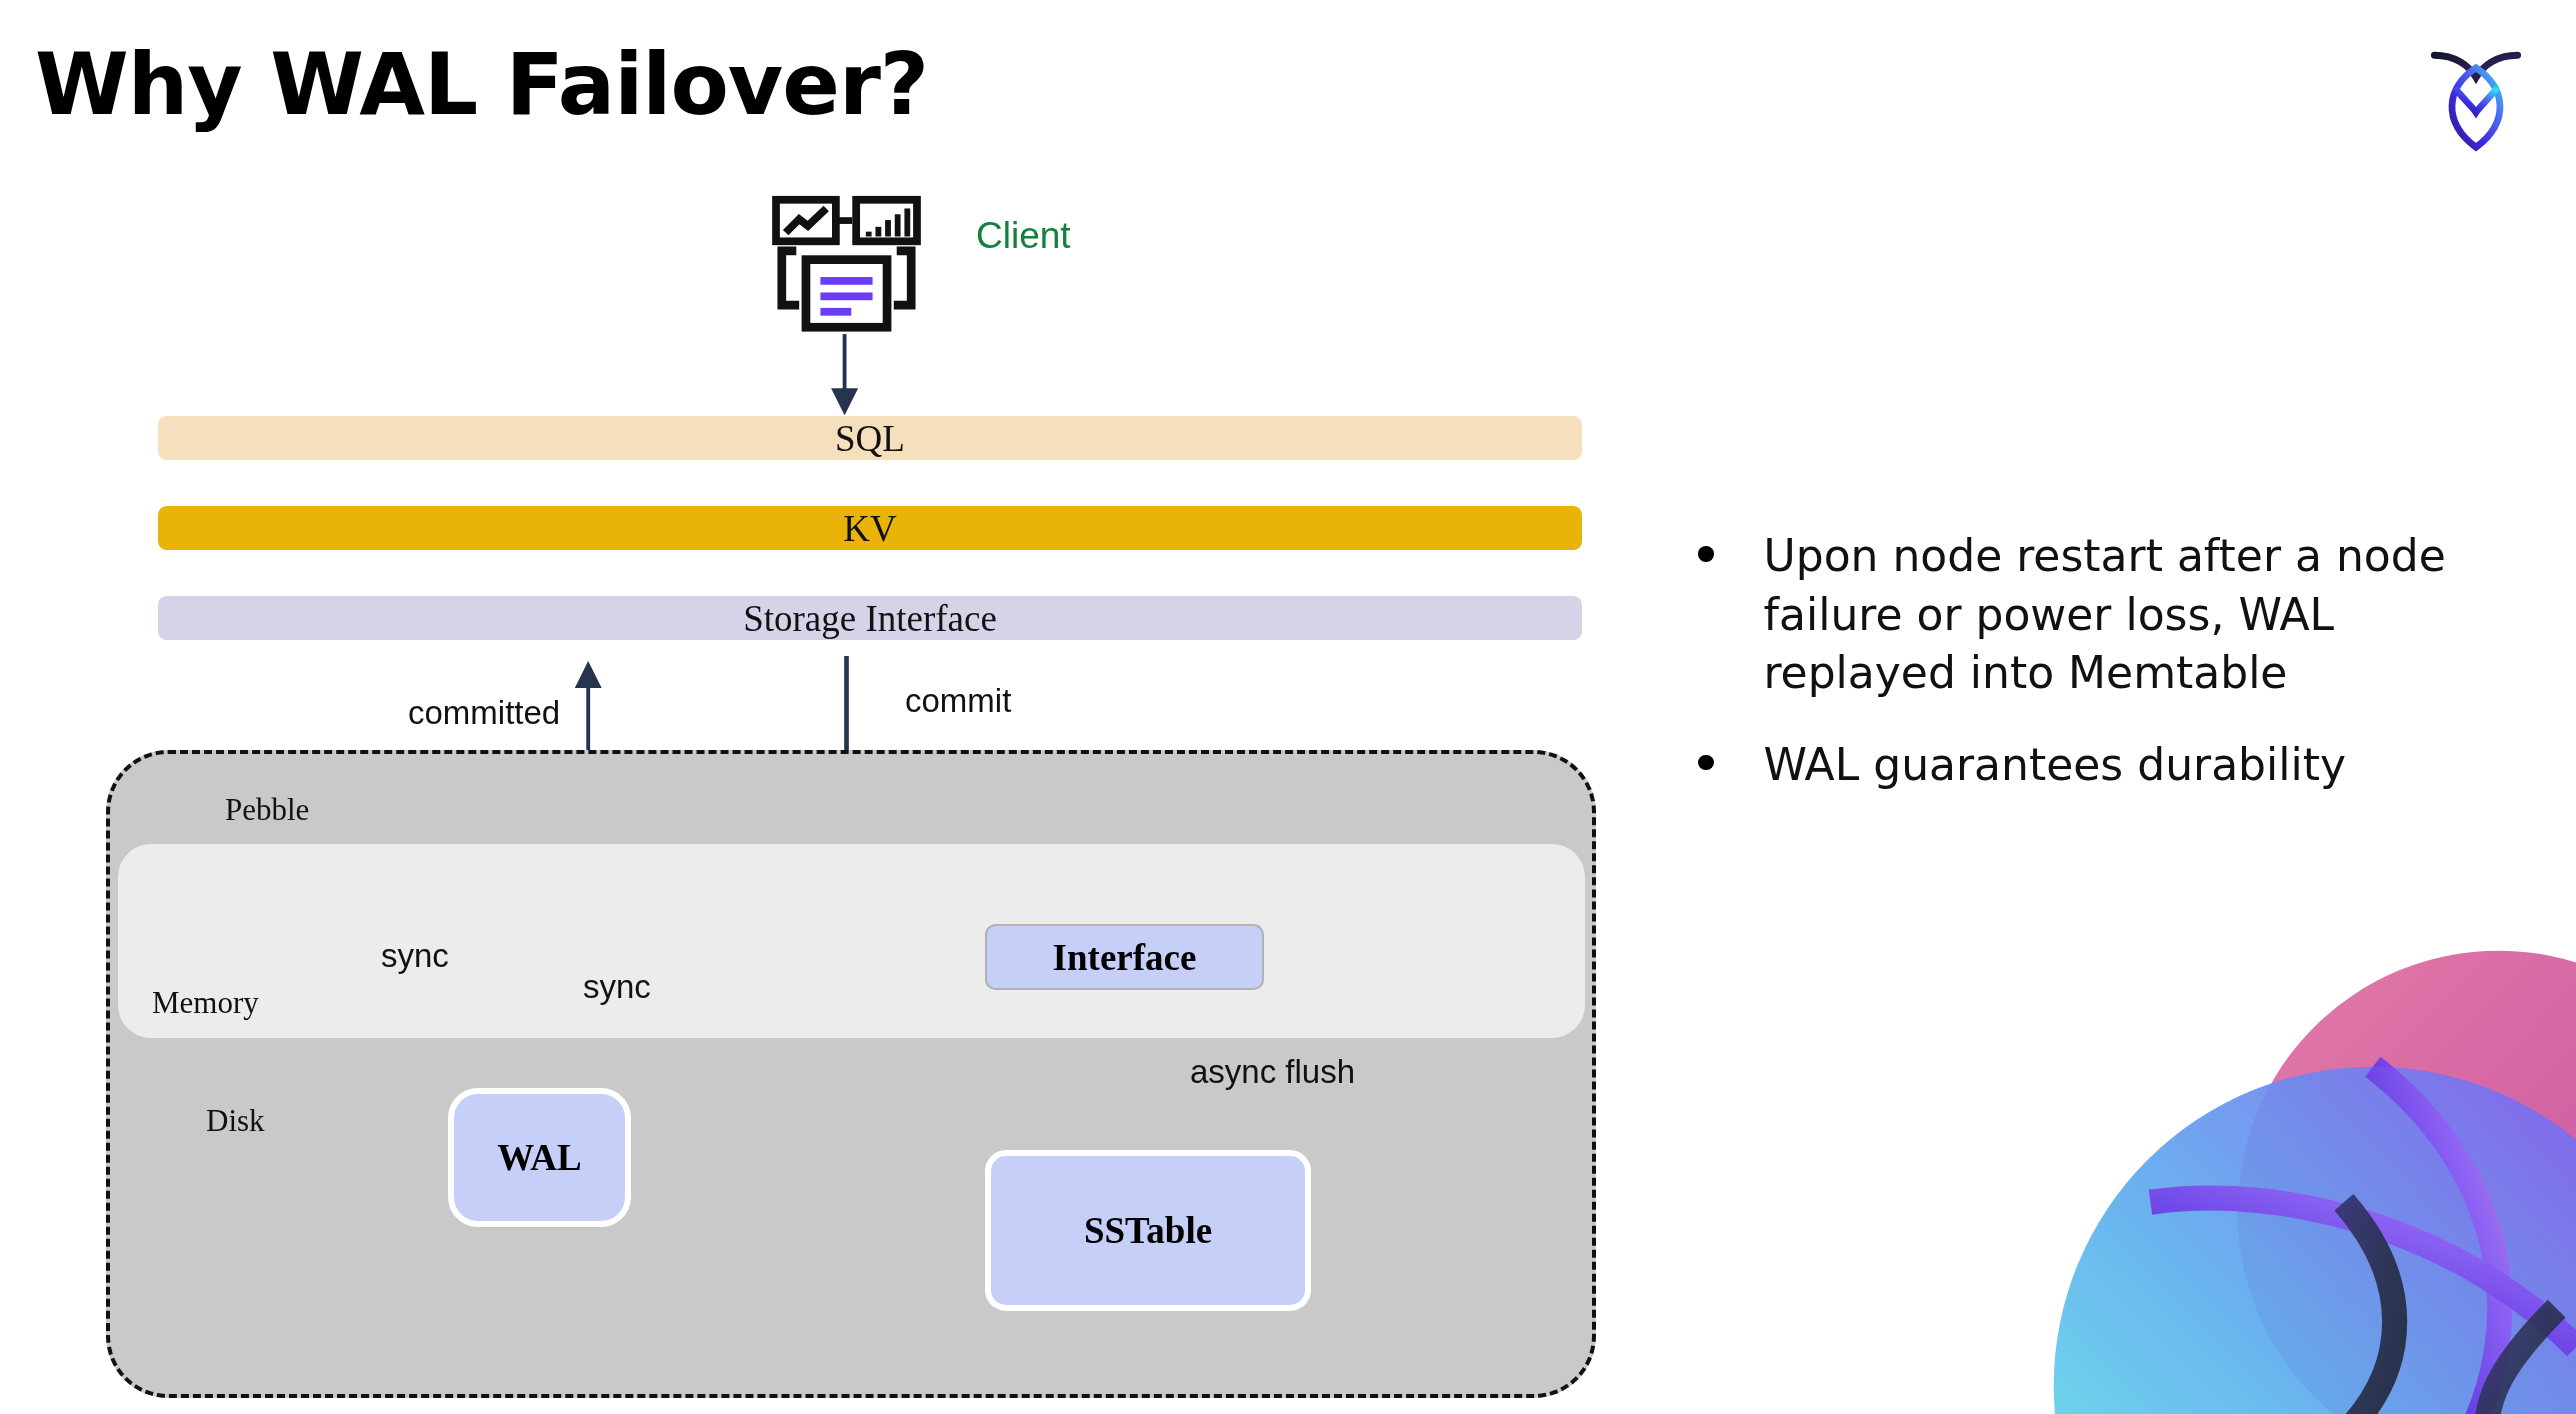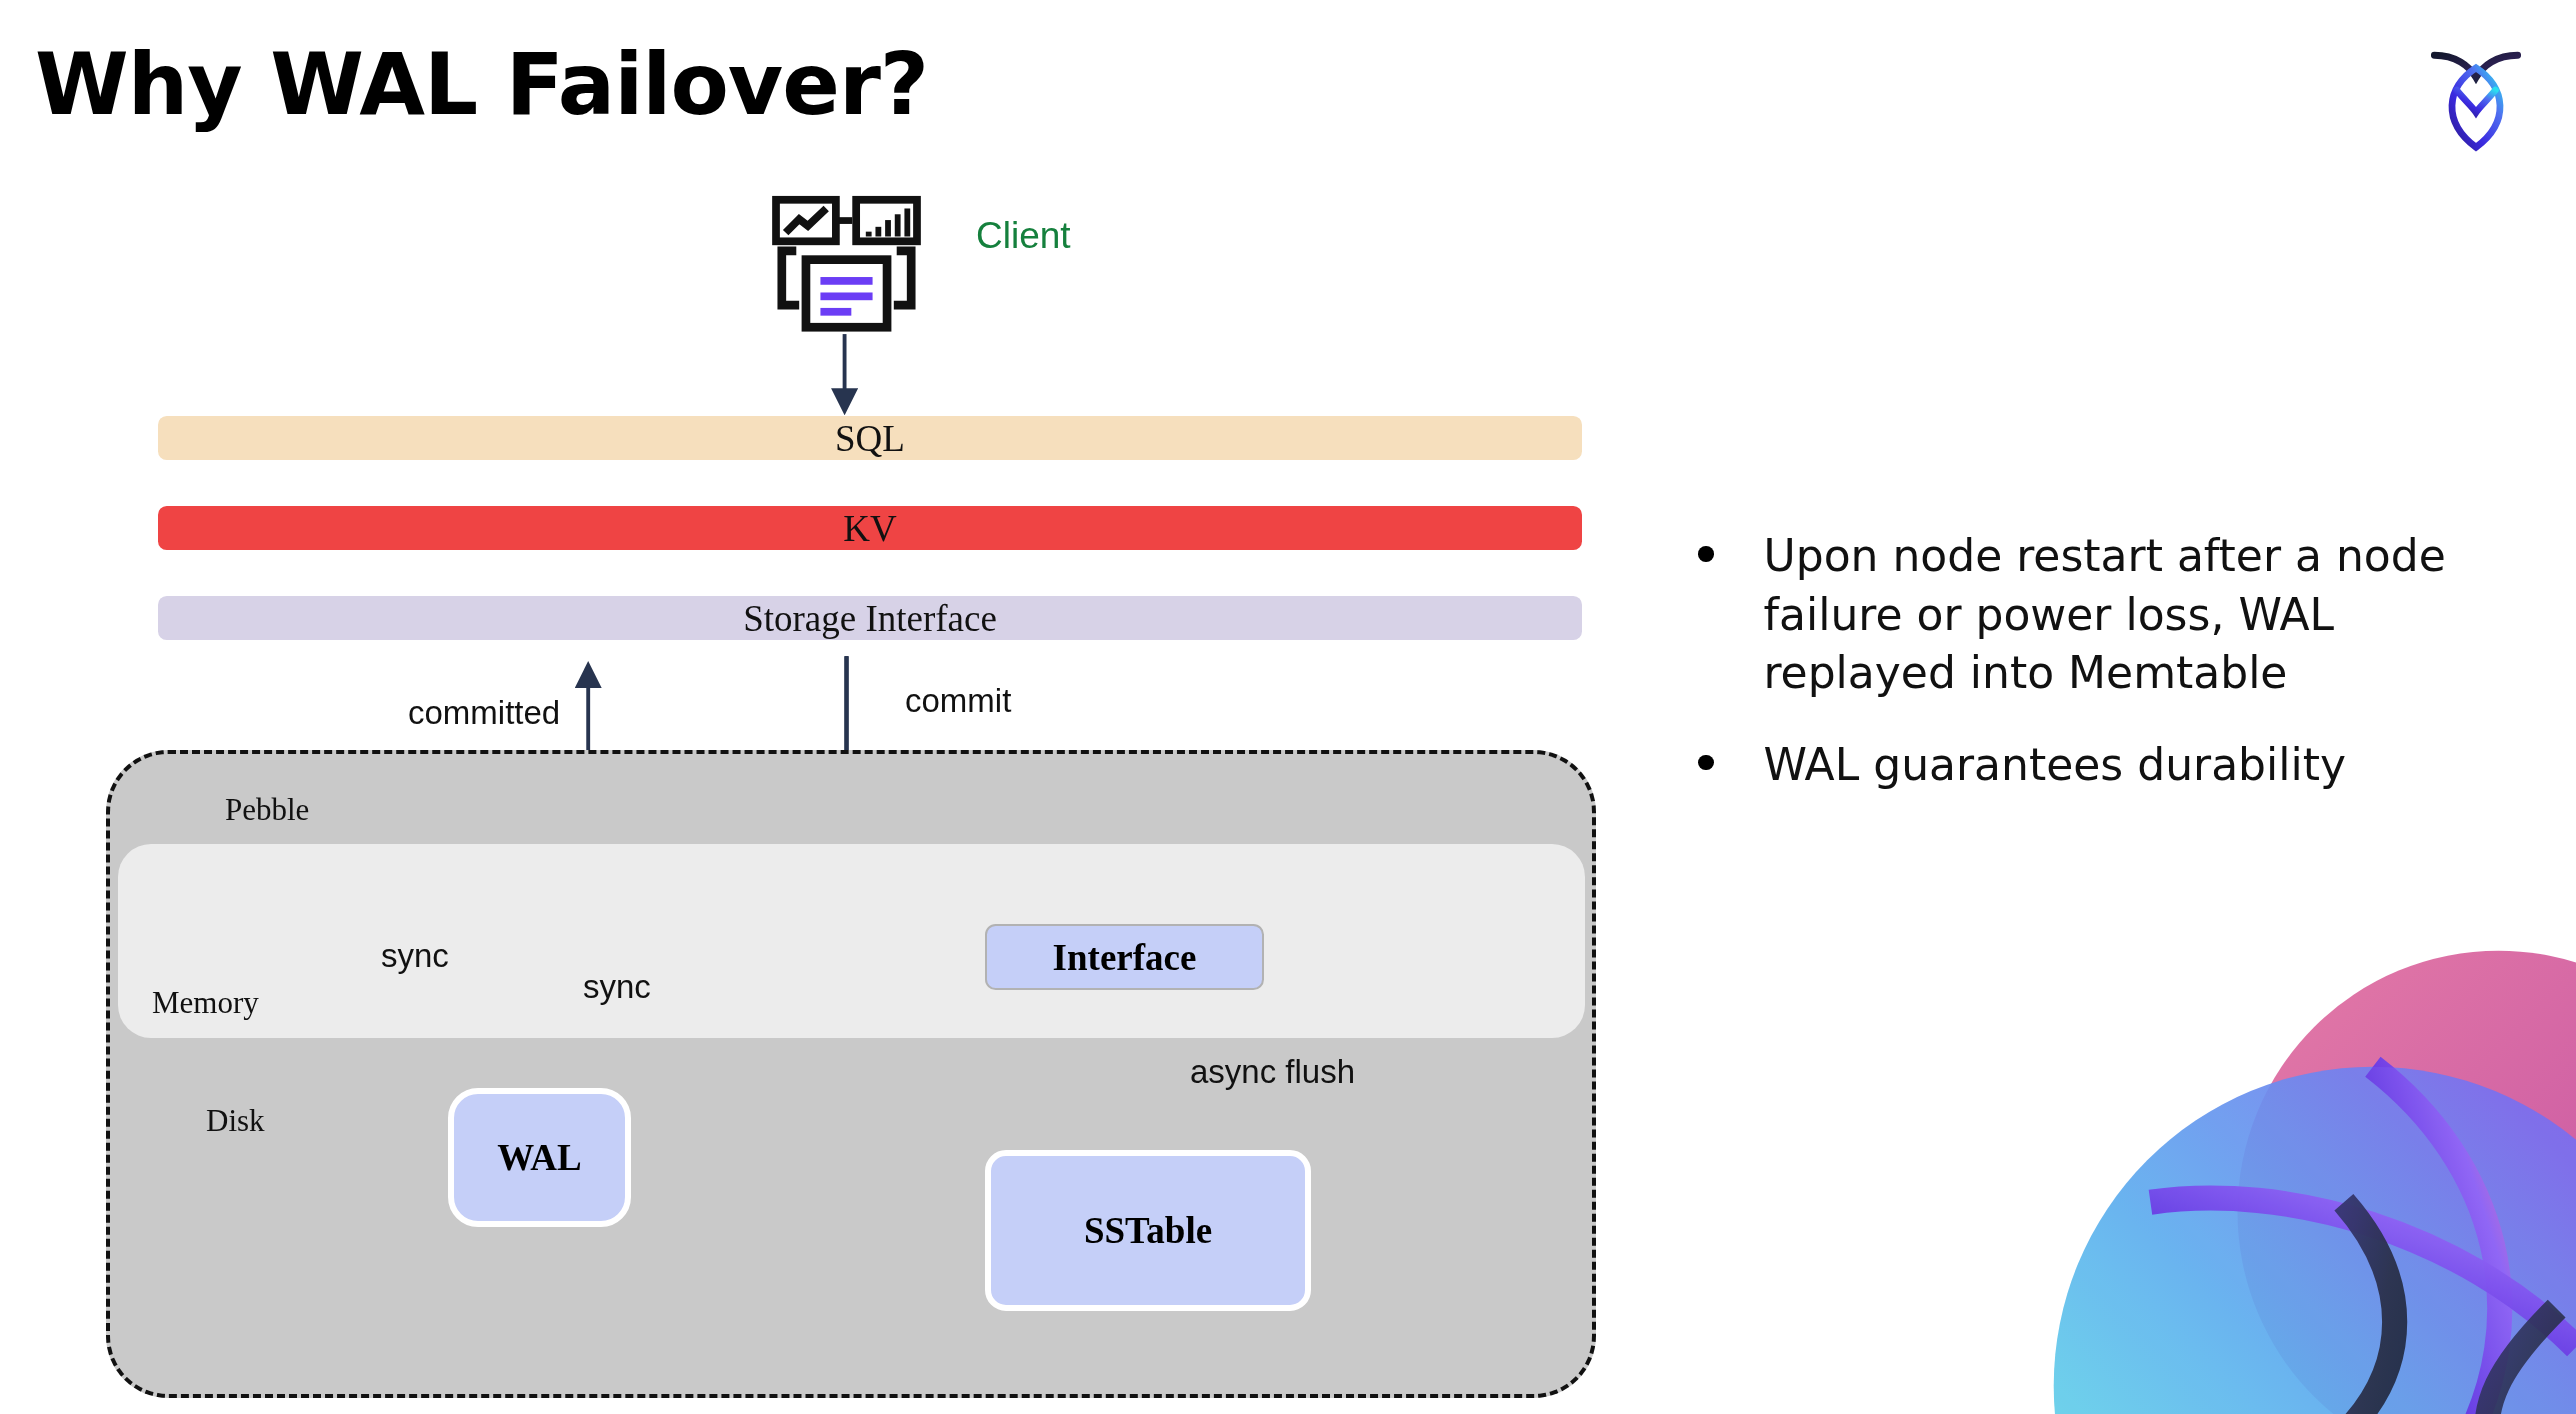--- a/index.html
+++ b/index.html
@@ -82,21 +82,21 @@
     height: 44px;
     border-radius: 8.7px;
     display: flex;
     align-items: center;
     justify-content: center;
     font-family: "Liberation Serif", serif;
     font-size: 37px;
     color: #111111;
   }
   #layer-sql { top: 416px; background: #f6dfbd; }
-  #layer-kv  { top: 506px; background: #ef4444; }
+  #layer-kv  { top: 506px; background: #eab308; }
   #layer-si  { top: 596px; background: #d7d2e7; }
 
   
   #pebble-box {
     position: absolute;
     left: 106px;
     top: 750px;
     width: 1490px;
     height: 648px;
     background: #c9c9c9;

